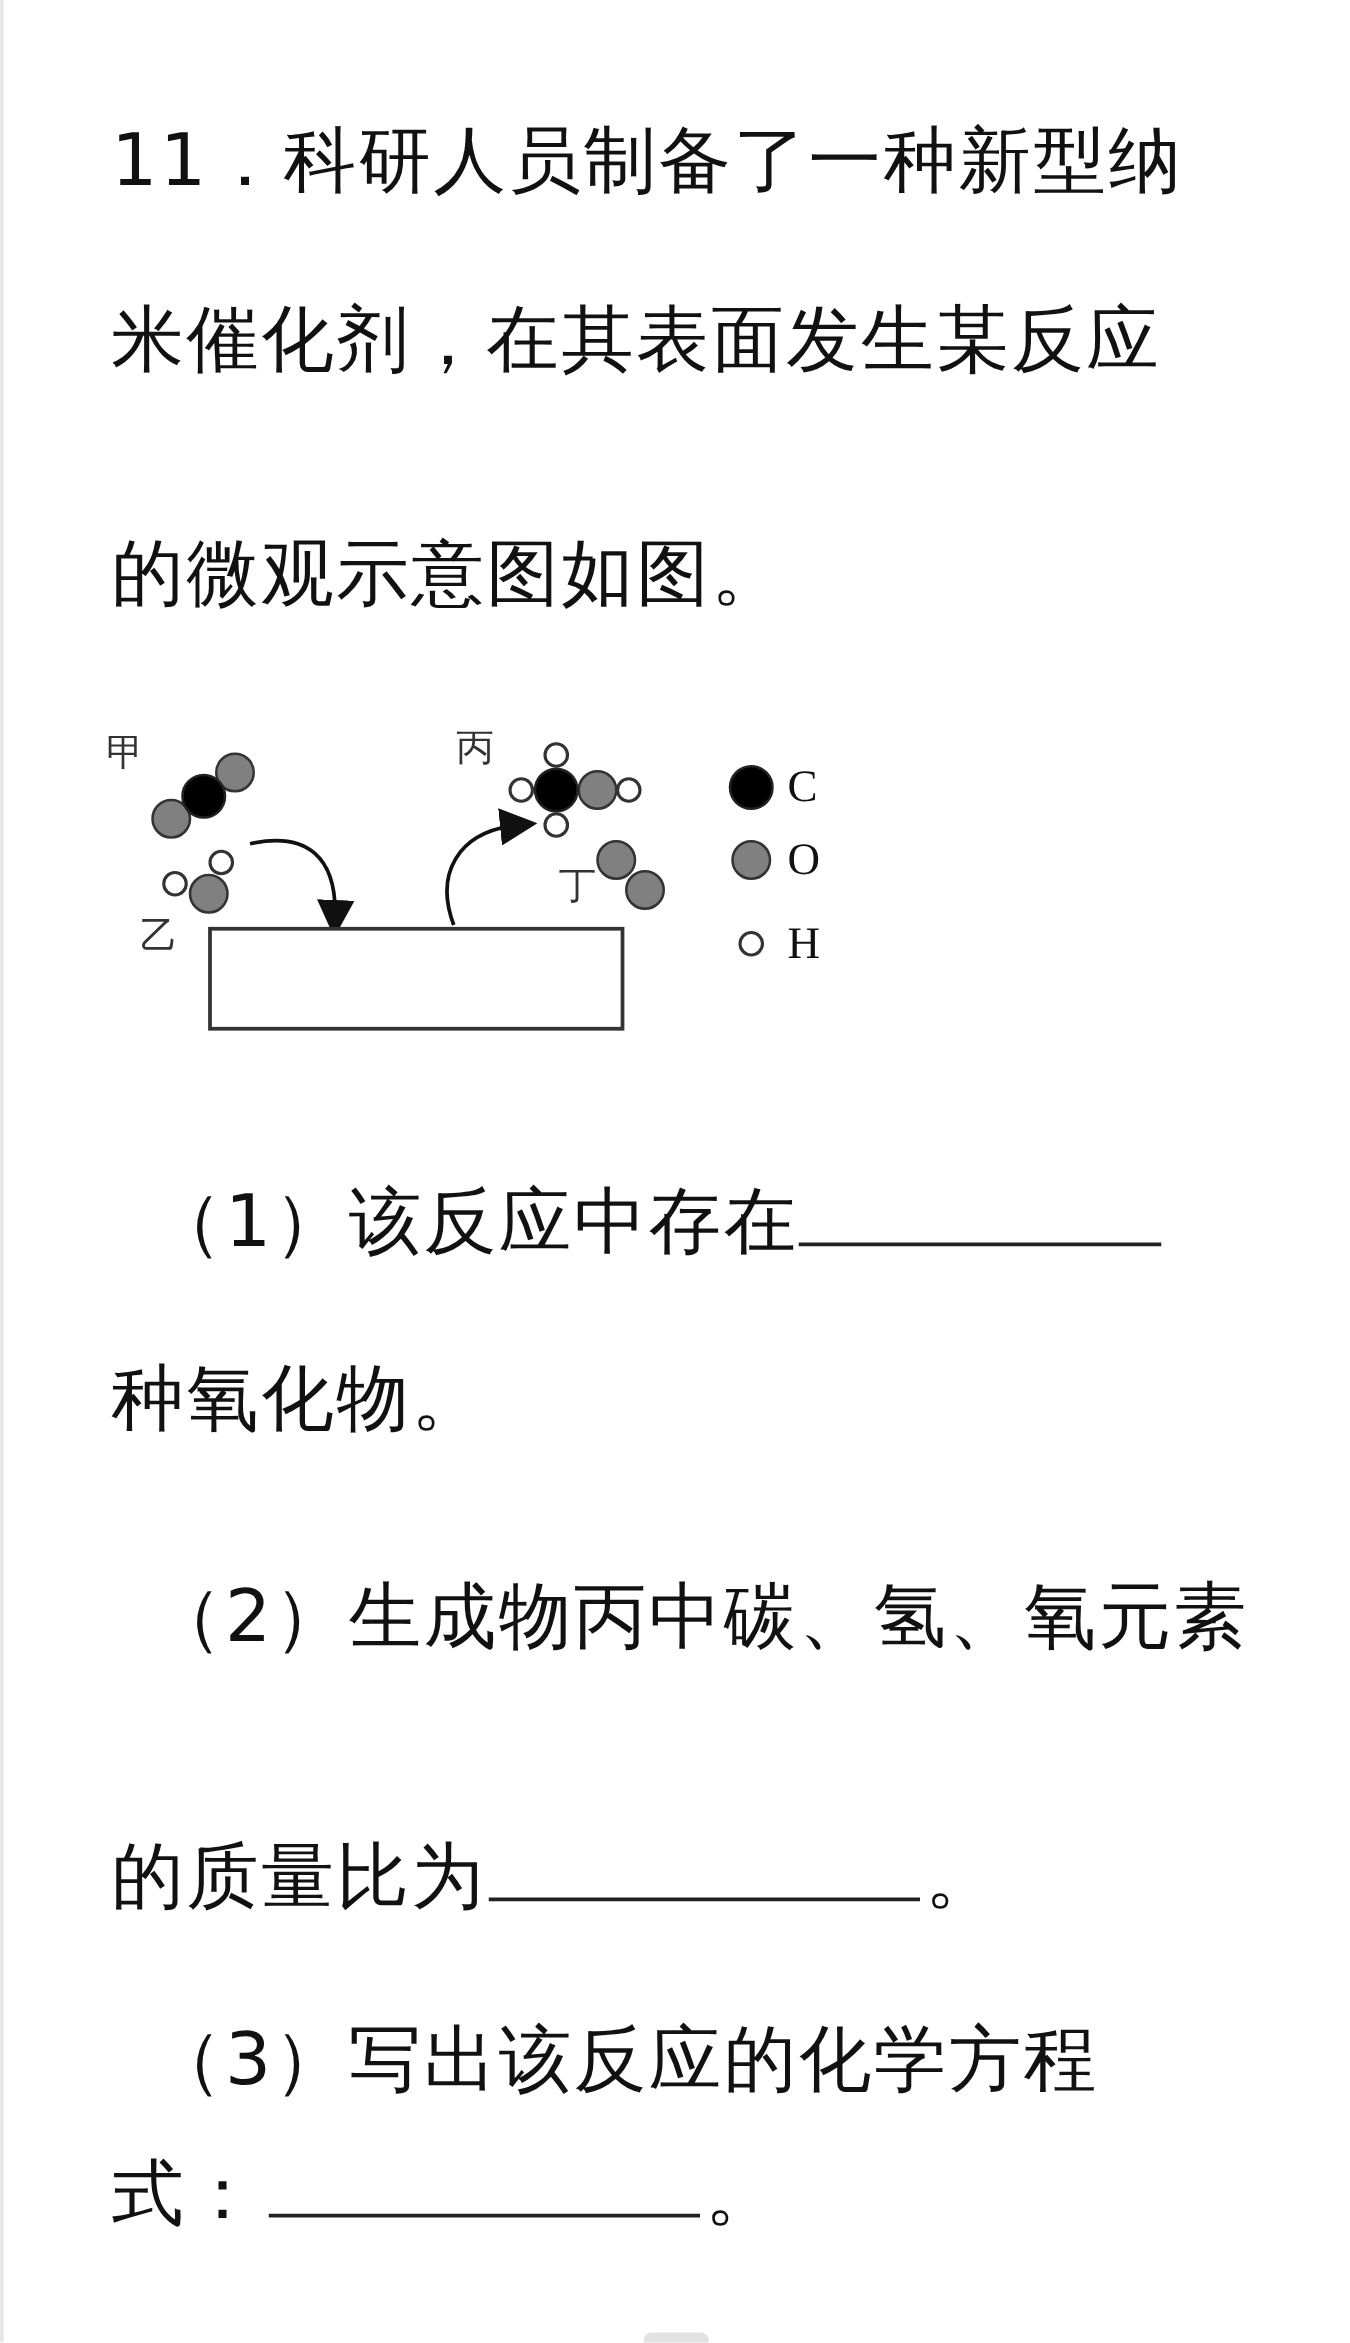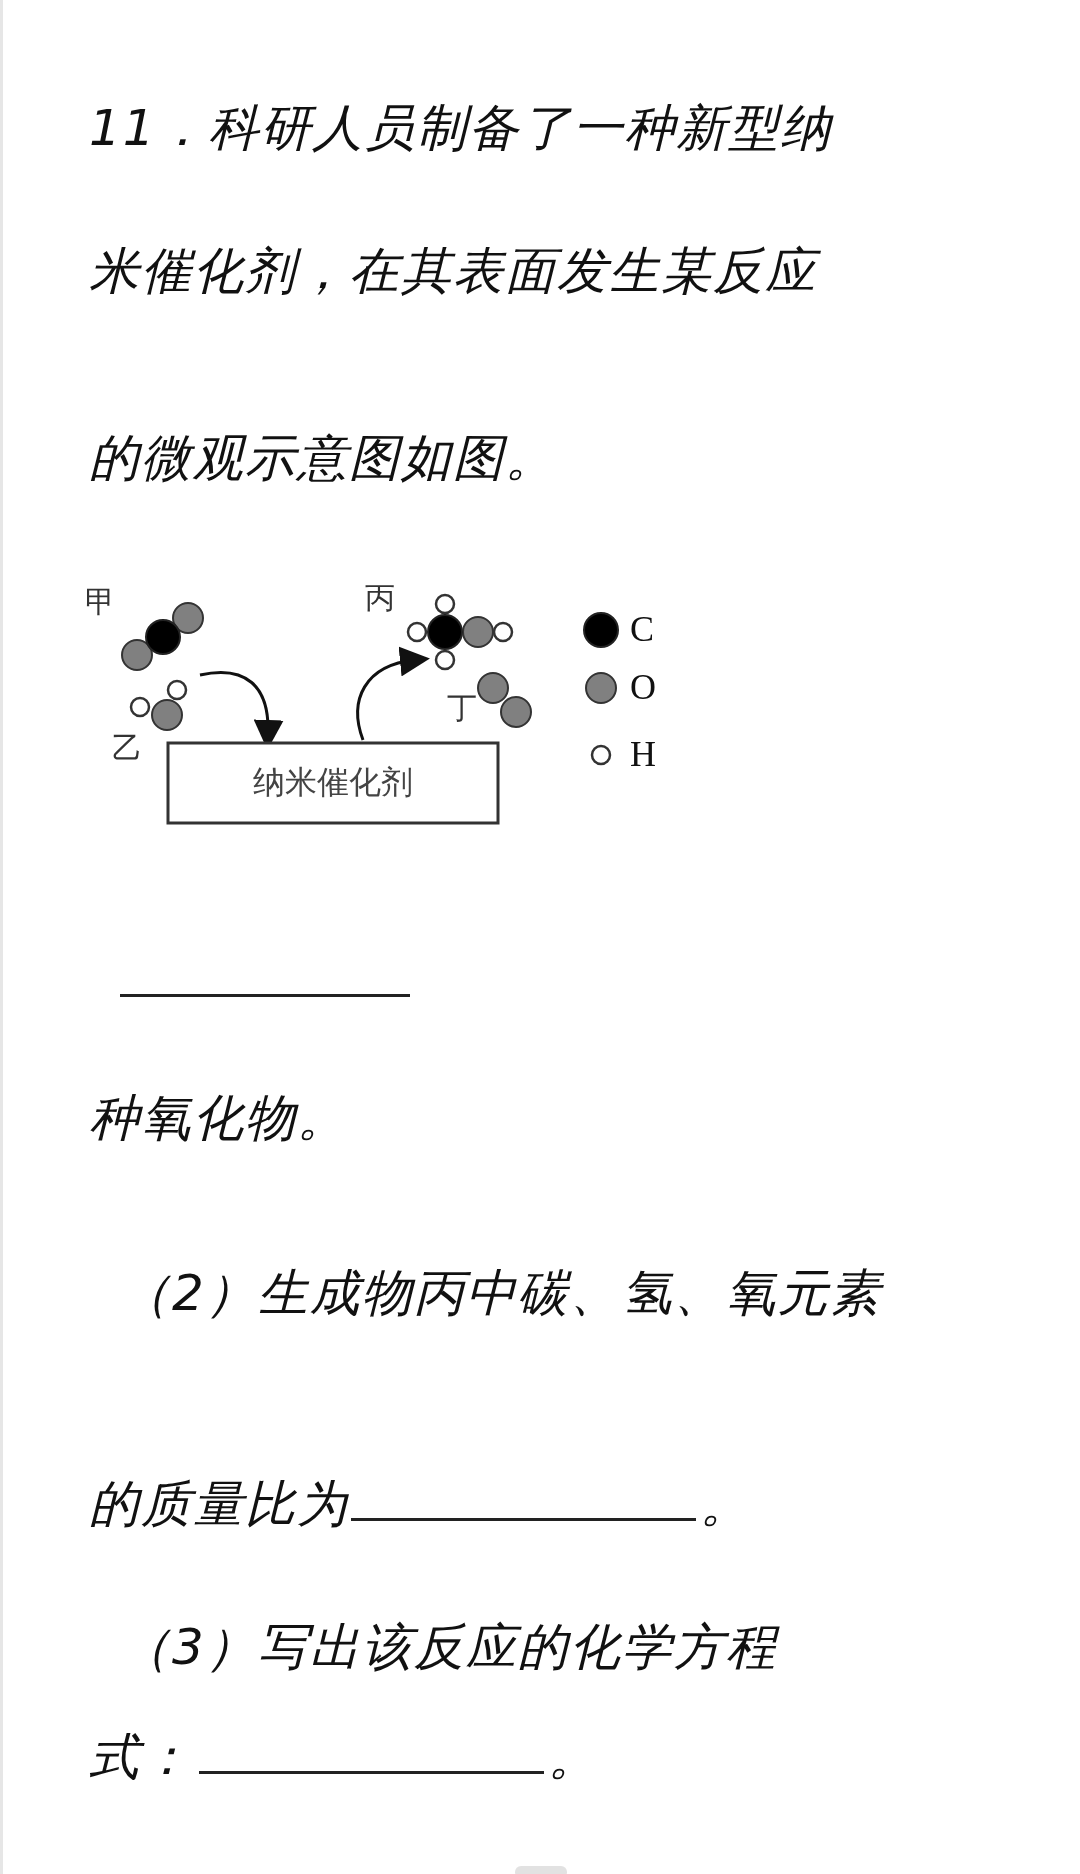--- a/index.html
+++ b/index.html
@@ -1,19 +1,19 @@
 <!DOCTYPE html>
 <html><head>
 <meta charset="utf-8">
 <style>
   html, body { margin:0; padding:0; }
   body { width:1080px; height:1874px; background:#ffffff; position:relative; overflow:hidden;
          font-family:"DejaVu Sans","Liberation Sans",sans-serif; color:#111; }
   .edge { position:absolute; left:0; top:0; width:3px; height:1874px; background:#e6e6e6; }
-  .line { position:absolute; left:89px; font-size:50px; line-height:70px; white-space:nowrap; letter-spacing:2px;font-style:italic; }
+  .line { position:absolute; left:89px; font-size:58px; line-height:70px; white-space:nowrap; letter-spacing:2px; }
   .indent { left:120px; }
   .blank { display:inline-block; border-bottom:3px solid #222; height:52px; vertical-align:baseline; margin:0 4px; }
   .diagram { position:absolute; left:80px; top:560px; width:620px; height:290px; }
   .diagram svg { position:absolute; left:0; top:0; }
   .home-tab { position:absolute; left:515px; top:1866px; width:52px; height:12px; border-radius:6px; background:#e2e2e2; }
 </style>
 </head>
 <body>
 
 <div class="edge"></div>
@@ -64,28 +64,27 @@
 
     <circle cx="521" cy="70" r="17" fill="#000" stroke="#222" stroke-width="2"></circle>
     <circle cx="521" cy="128" r="15" fill="#808080" stroke="#333" stroke-width="2"></circle>
     <circle cx="521" cy="195" r="9" fill="#fff" stroke="#333" stroke-width="2.5"></circle>
   </svg>
 
   <div style="position:absolute;left:5px;top:22px;font-family:'DejaVu Serif','Liberation Serif',serif;font-size:30px;color:#333;">甲</div>
   <div style="position:absolute;left:32px;top:168px;font-family:'DejaVu Serif','Liberation Serif',serif;font-size:30px;color:#333;">乙</div>
   <div style="position:absolute;left:285px;top:18px;font-family:'DejaVu Serif','Liberation Serif',serif;font-size:30px;color:#333;">丙</div>
   <div style="position:absolute;left:367px;top:128px;font-family:'DejaVu Serif','Liberation Serif',serif;font-size:30px;color:#333;">丁</div>
-  <div style="position:absolute;left:88px;top:183px;width:330px;height:80px;display:flex;align-items:center;justify-content:center;font-size:32px;color:#444;">纳米催化剂</div>
   <div style="position:absolute;left:550px;top:48px;font-family:'Liberation Serif','DejaVu Serif',serif;font-size:36px;color:#111;">C</div>
   <div style="position:absolute;left:550px;top:106px;font-family:'Liberation Serif','DejaVu Serif',serif;font-size:36px;color:#111;">O</div>
   <div style="position:absolute;left:550px;top:173px;font-family:'Liberation Serif','DejaVu Serif',serif;font-size:36px;color:#111;">H</div>
 </div>
 
 <div class="line indent" style="top:942px;">
-  <span class="blank" style="width:290px;margin-left:0;"></span>
+  <span>（1）该反应中存在</span><span class="blank" style="width:290px;margin-left:0;"></span>
 </div>
 <div class="line" style="top:1083px;">种氧化物。</div>
 
 <div class="line indent" style="top:1258px;">（2）生成物丙中碳、氢、氧元素</div>
 <div class="line" style="top:1466px;">
   <span>的质量比为</span><span class="blank" style="width:345px;margin-left:2px;"></span><span>。</span>
 </div>
 
 <div class="line indent" style="top:1612px;">（3）写出该反应的化学方程</div>
 <div class="line" style="top:1719px;">

